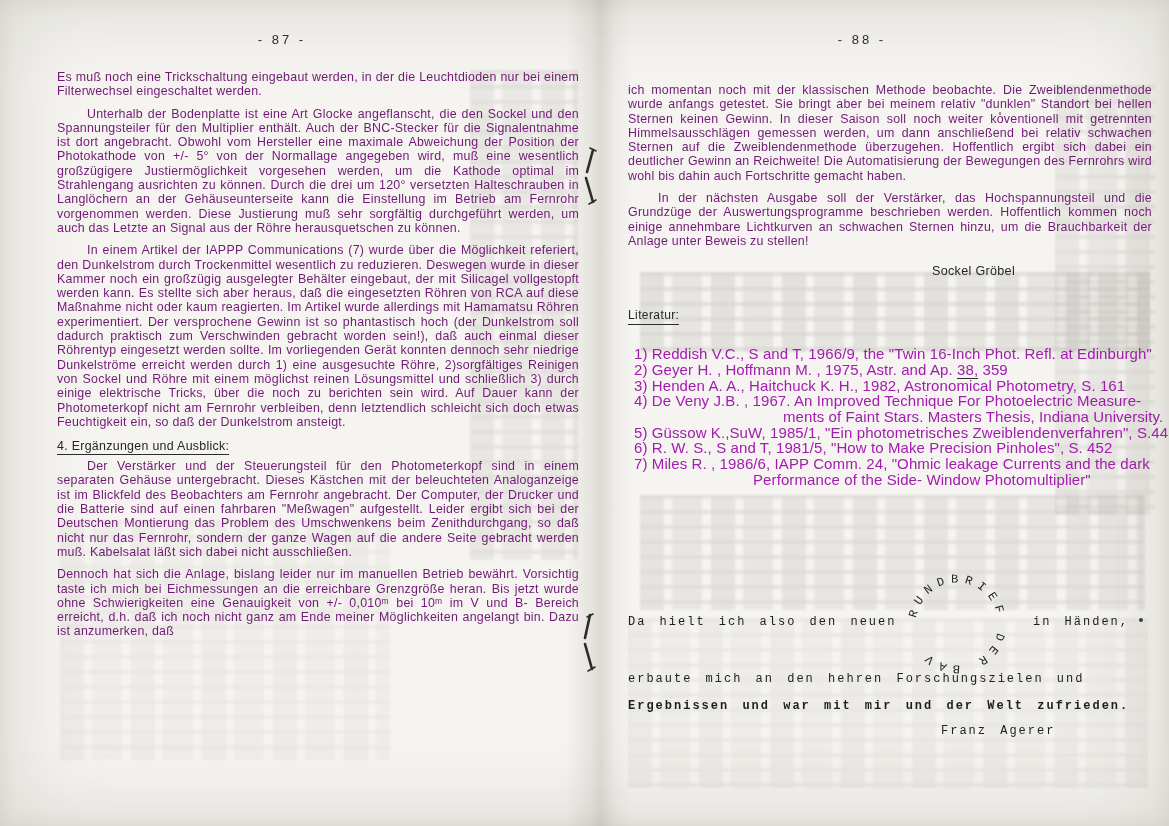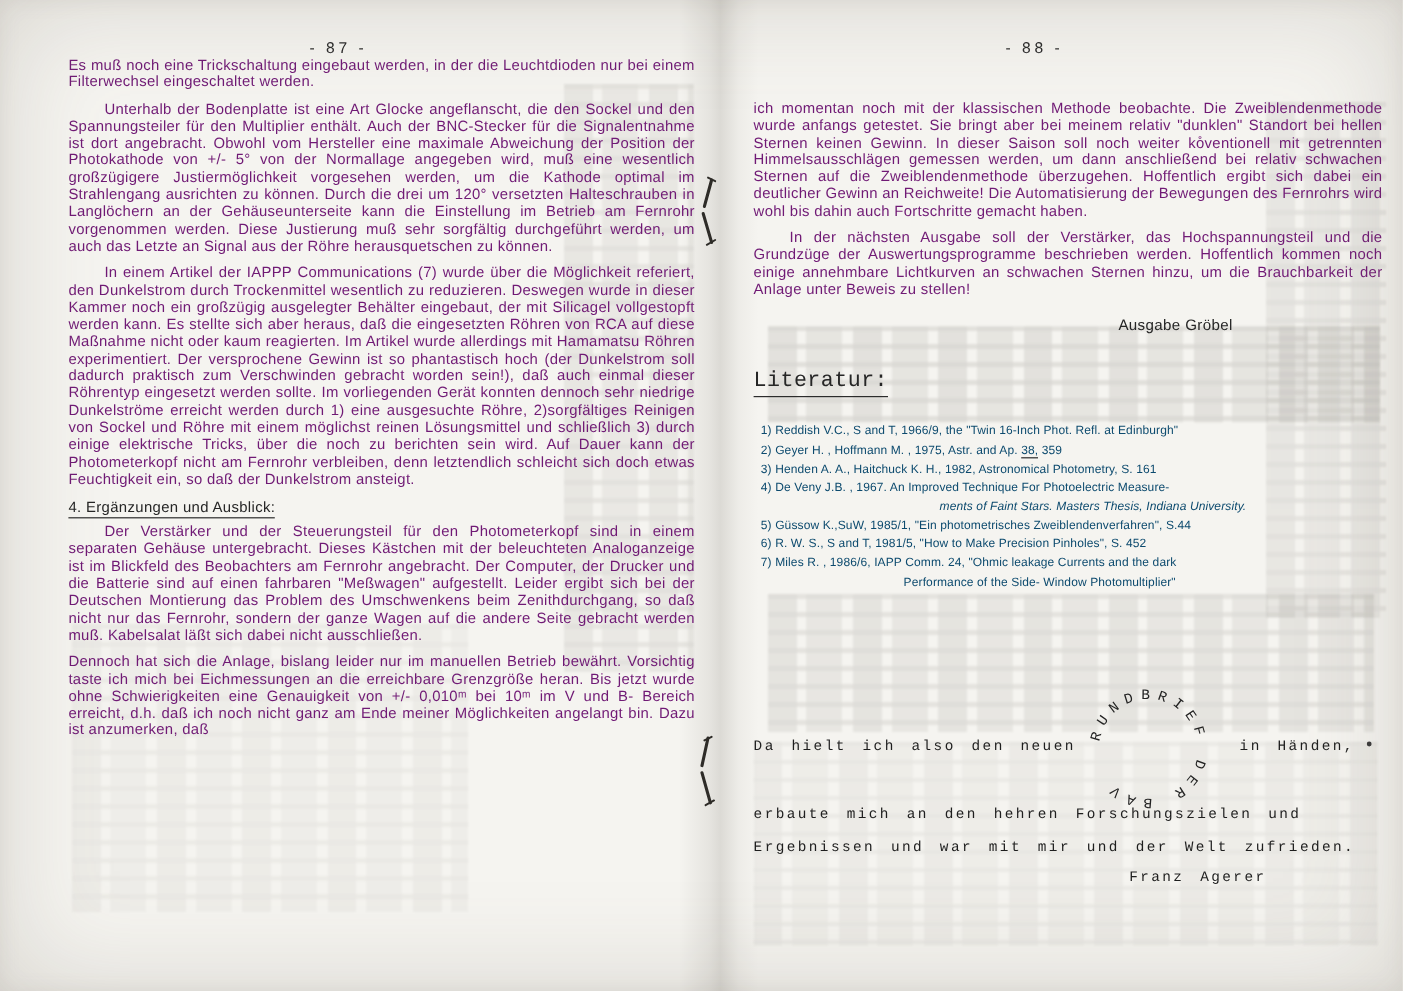--- a/index.html
+++ b/index.html
@@ -29,51 +29,51 @@
     background-blend-mode:multiply;
     opacity:0.085;
   }
   .page{position:absolute;top:32px;z-index:2;}
   #page-87{left:57px;width:522px;}
   #page-88{left:628px;width:524px;}
   .page-header{
     font-size:13px;line-height:15px;letter-spacing:3px;text-align:center;
     color:#2b2b2b;position:relative;
   }
-  #page-87 .page-header{left:-36px;}
+  #page-87 .page-header{left:-36px;margin-bottom:23px;}
   #page-88 .page-header{left:-28px;margin-bottom:36px;}
   .body-par{
     margin:0 0 8px 0;font-size:12.4px;line-height:14.3px;letter-spacing:0.25px;
     text-align:justify;color:#701a75;
   }
   .ind{text-indent:30px;}
   .section-heading{
     margin:10px 0 5px 0;font-size:12.4px;line-height:15px;letter-spacing:0.3px;
   }
   .section-heading .u-text{
     border-bottom:1.4px solid #2c2c2c;padding-bottom:1px;text-align:right;
   }
   .sig-groebel{margin-top:16px;font-size:12.6px;letter-spacing:0.3px;padding-left:304px;white-space:nowrap;}
-  .lit-heading{margin-top:30px;font-size:18px;letter-spacing:0.4px;font-family:Liberation Mono, monospace;}
+  .lit-heading{margin-top:30px;font-size:12px;letter-spacing:0.4px;}
   .lit-heading .u-text{border-bottom:1.5px solid #2c2c2c;padding-bottom:1.5px;}
-  .ref-list{margin-top:24px;font-size:10px;line-height:15.2px;letter-spacing:0.1px;color:#0c4a6e;}
+  .ref-list{margin-top:24px;font-size:15px;line-height:15.2px;letter-spacing:0.1px;color:#a21caf;}
   .ref-line{white-space:nowrap;margin:0 0 0.5px 6px;}
-  .ref-cont-4{padding-left:149px;font-style:italic;}
+  .ref-cont-4{padding-left:149px;}
   .ref-cont-7{padding-left:119px;}
   .u-vol{border-bottom:1.4px solid #2c2c2c;padding-bottom:0.5px;}
   
   .tw{
     position:absolute;z-index:3;white-space:nowrap;color:#1e1e1e;
     font-family:"Liberation Mono","DejaVu Sans Mono",monospace;
     font-size:12px;letter-spacing:2px;word-spacing:4px;
   }
   #close-1a{left:628px;top:615px;}
   #close-1b{left:1033px;top:615px;}
   #close-2{left:628px;top:672px;font-family:Liberation Mono, monospace;}
-  #close-3{left:628px;top:699px;}
+  #close-3{left:628px;top:699px;font-weight:bold;}
   #close-sig{left:941px;top:724px;}
   
   #stamp{position:absolute;left:892px;top:559px;width:130px;height:130px;z-index:3;}
   #stamp text{
     font-family:"Liberation Mono","DejaVu Sans Mono",monospace;
     font-size:12px;letter-spacing:6px;fill:#232323;
   }
   
   .staple{position:absolute;z-index:4;}
   .ink-speck{position:absolute;left:1139px;top:618px;width:4px;height:4px;border-radius:50%;
@@ -109,21 +109,21 @@
     <span class="u-text">4. Ergänzungen und Ausblick:</span>
   </div>
   <p class="body-par ind">Der Verstärker und der Steuerungsteil für den Photometerkopf sind in einem separaten Gehäuse untergebracht. Dieses Kästchen mit der beleuchteten Analoganzeige ist im Blickfeld des Beobachters am Fernrohr angebracht. Der Computer, der Drucker und die Batterie sind auf einen fahrbaren "Meßwagen" aufgestellt. Leider ergibt sich bei der Deutschen Montierung das Problem des Umschwenkens beim Zenithdurchgang, so daß nicht nur das Fernrohr, sondern der ganze Wagen auf die andere Seite gebracht werden muß. Kabelsalat läßt sich dabei nicht ausschließen.</p>
   <p class="body-par">Dennoch hat sich die Anlage, bislang leider nur im manuellen Betrieb bewährt. Vorsichtig taste ich mich bei Eichmessungen an die erreichbare Grenzgröße heran. Bis jetzt wurde ohne Schwierigkeiten eine Genauigkeit von +/- 0,010ᵐ bei 10ᵐ im V und B- Bereich erreicht, d.h. daß ich noch nicht ganz am Ende meiner Möglichkeiten angelangt bin. Dazu ist anzumerken, daß</p>
 </div>
 
 <div class="page" id="page-88">
   <div class="page-header">- 88 -</div>
   <p class="body-par">ich momentan noch mit der klassischen Methode beobachte. Die Zweiblendenmethode wurde anfangs getestet. Sie bringt aber bei meinem relativ "dunklen" Standort bei hellen Sternen keinen Gewinn. In dieser Saison soll noch weiter ko̊ventionell mit getrennten Himmelsausschlägen gemessen werden, um dann anschließend bei relativ schwachen Sternen auf die Zweiblendenmethode überzugehen. Hoffentlich ergibt sich dabei ein deutlicher Gewinn an Reichweite! Die Automatisierung der Bewegungen des Fernrohrs wird wohl bis dahin auch Fortschritte gemacht haben.</p>
   <p class="body-par ind">In der nächsten Ausgabe soll der Verstärker, das Hochspannungsteil und die Grundzüge der Auswertungsprogramme beschrieben werden. Hoffentlich kommen noch einige annehmbare Lichtkurven an schwachen Sternen hinzu, um die Brauchbarkeit der Anlage unter Beweis zu stellen!</p>
-  <div class="sig-groebel">Ausgabe Gröbel</div>
+  <div class="sig-groebel">Sockel Gröbel</div>
   <div class="lit-heading">
     <span class="u-text">Literatur:</span>
   </div>
   <div class="ref-list">
     <div class="ref-line">1) Reddish V.C.,  S and T, 1966/9, the "Twin 16-Inch Phot. Refl. at Edinburgh"</div>
     <div class="ref-line"><span>2) Geyer H. , Hoffmann M. ,  1975, Astr. and Ap.  </span><span class="u-vol">38,</span><span> 359</span></div>
     <div class="ref-line">3) Henden A. A., Haitchuck K. H., 1982, Astronomical Photometry, S. 161</div>
     <div class="ref-line">4) De Veny J.B. , 1967. An Improved Technique For Photoelectric Measure-</div>
     <div class="ref-line ref-cont-4">ments of Faint Stars.  Masters Thesis, Indiana University.</div>
     <div class="ref-line">5) Güssow K.,SuW, 1985/1, "Ein photometrisches Zweiblendenverfahren", S.44</div>

